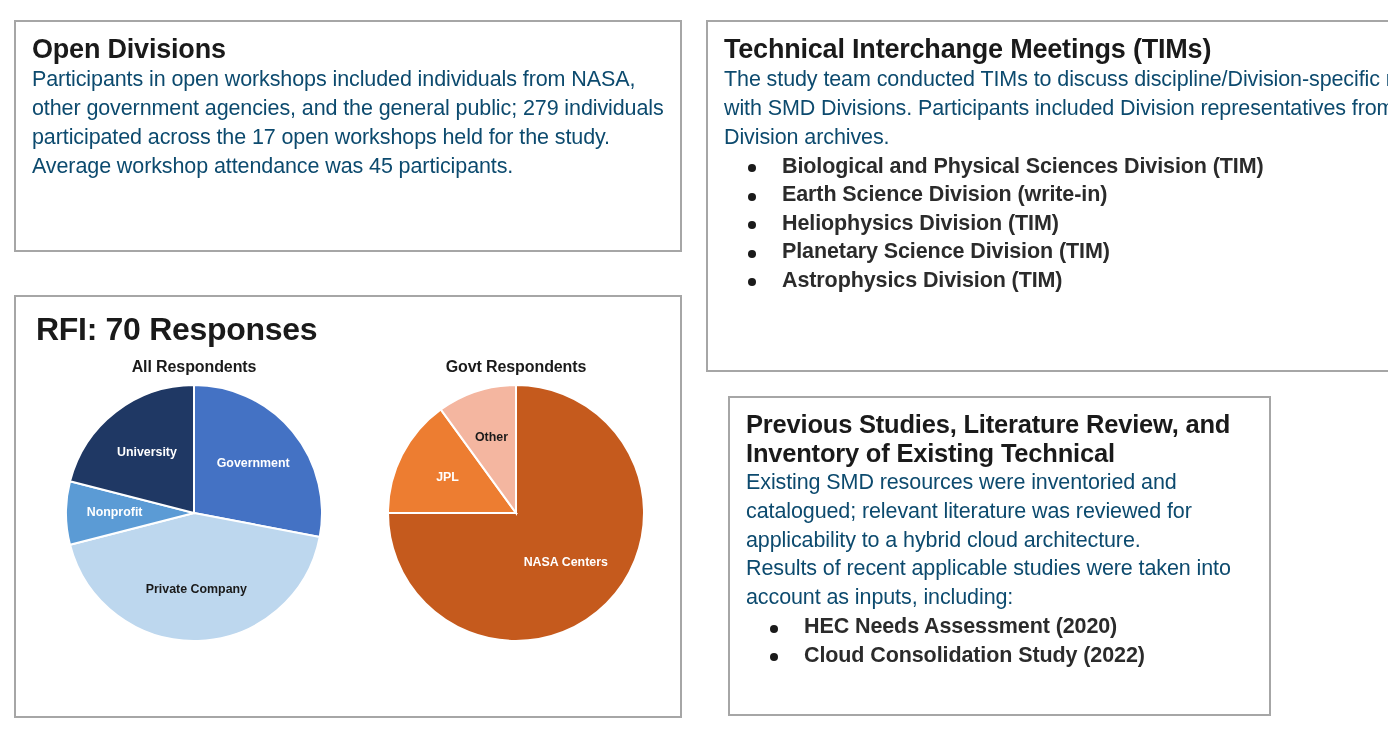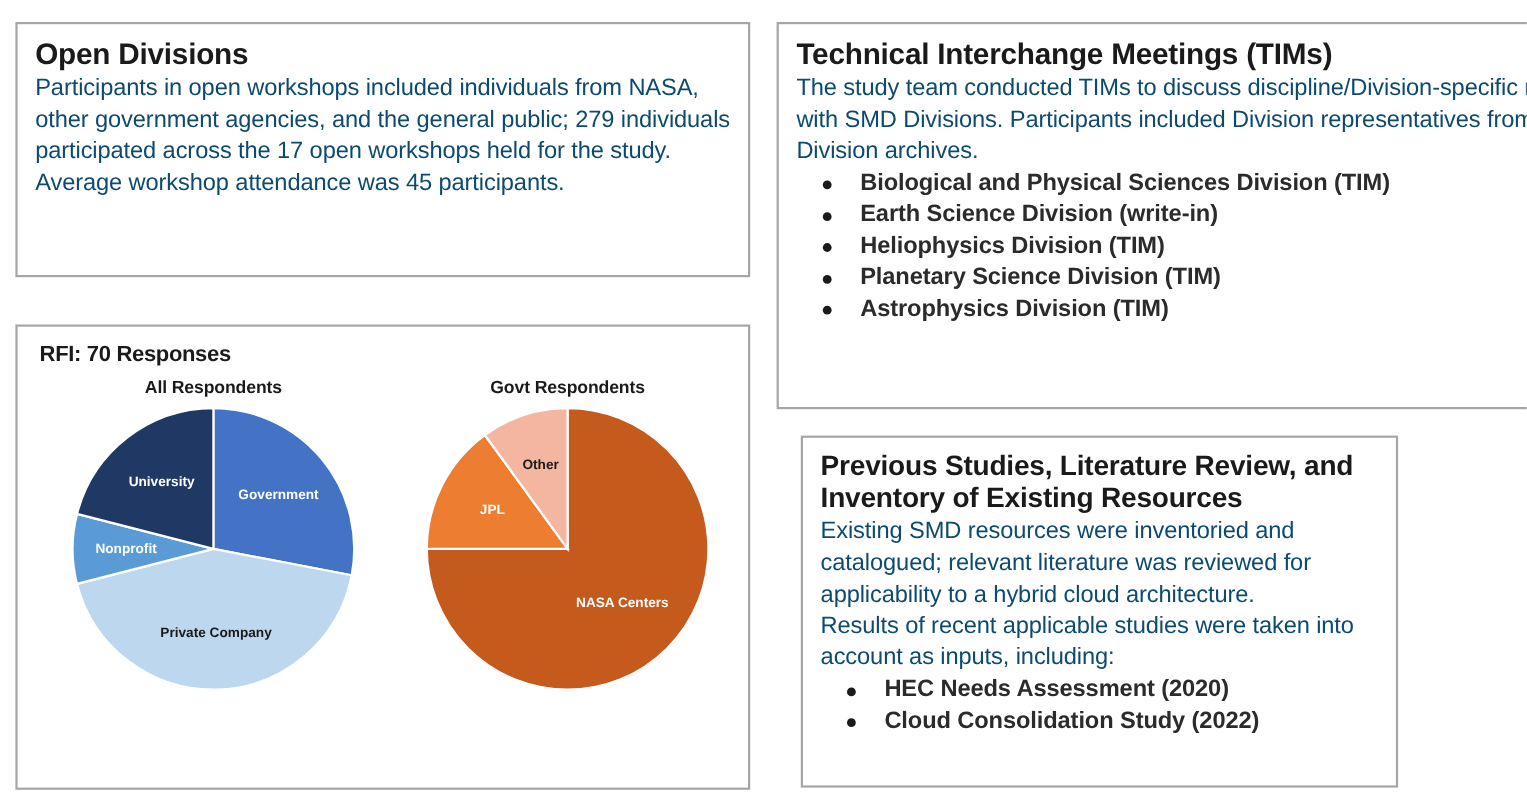--- a/index.html
+++ b/index.html
@@ -78,21 +78,21 @@
     width: 8px;
     height: 8px;
     border-radius: 50%;
     background: #1a1a1a;
   }
 
   
   #panel-rfi .panel-inner { padding: 14px 18px 0 20px; }
   .rfi-title {
     font-weight: bold;
-    font-size: 20px;
+    font-size: 32px;
     color: #1a1a1a;
     margin: 0 0 10px 0;
     letter-spacing: -0.3px;
   }
   .charts-row {
     position: relative;
     width: 100%;
     height: 330px;
   }
   .chart-block {
@@ -205,21 +205,21 @@
           <span>Astrophysics Division (TIM)</span>
         </li>
       </ul>
     </div>
   </section>
 
   <section class="panel" id="panel-previous">
     <div class="panel-inner">
       <h2 class="panel-title small-title">
         <span>Previous Studies, Literature Review, and</span><br>
-        <span>Inventory of Existing Resources</span>
+        <span>Inventory of Existing Technical</span>
       </h2>
       <p class="body-text">Existing SMD resources were inventoried and catalogued; relevant literature was reviewed for applicability to a hybrid cloud architecture.</p>
       <p class="body-text">Results of recent applicable studies were taken into account as inputs, including:</p>
       <ul class="bullet-list">
         <li>
           <span class="bullet-dot"></span>
           <span>HEC Needs Assessment (2020)</span>
         </li>
         <li>
           <span class="bullet-dot"></span>

